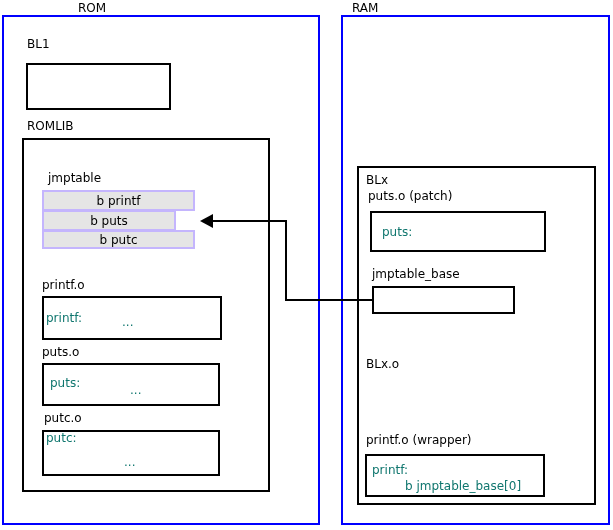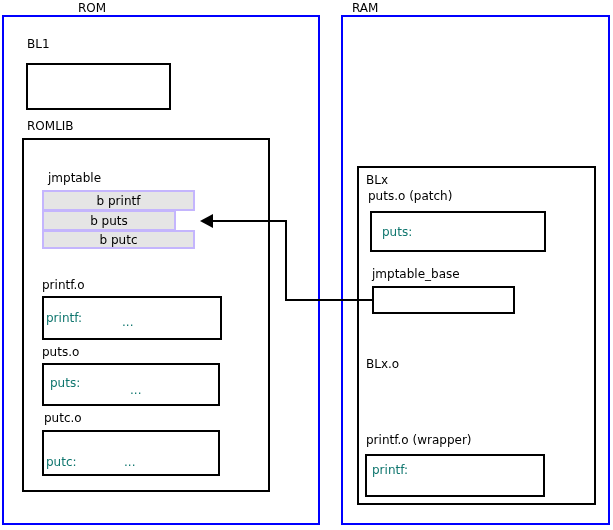--- a/index.html
+++ b/index.html
@@ -120,21 +120,21 @@
   </div>
 
   <div class="label" style="left:42px; top:346px;">puts.o</div>
   <div class="box" style="left:42px; top:363px; width:178px; height:43px;">
     <div class="cell-text" style="left:6px; top:12px;">puts:</div>
     <div class="cell-text" style="left:86px; top:19px;">...</div>
   </div>
 
   <div class="label" style="left:44px; top:412px;">putc.o</div>
   <div class="box" style="left:42px; top:430px; width:178px; height:46px;">
-    <div class="cell-text" style="left:2px; top:24px;">putc:</div>
+    <div class="cell-text" style="left:2px; top:0;">putc:</div>
     <div class="cell-text" style="left:80px; top:24px;">...</div>
   </div>
 
   <div class="region-label" style="left:352px; top:2px;">RAM</div>
   <div class="region" style="left:341px; top:15px; width:269px; height:510px;"></div>
 
   <div class="group-box" style="left:357px; top:166px; width:239px; height:339px;"></div>
   <div class="label" style="left:366px; top:174px;">BLx</div>
 
   <div class="label" style="left:368px; top:190px;">puts.o (patch)</div>
@@ -145,20 +145,21 @@
   <div class="label" style="left:372px; top:268px;">jmptable_base</div>
   <div class="box" style="left:372px; top:286px; width:143px; height:28px;">
     <div class="cell-text" style="left:6px; top:8px;"></div>
   </div>
 
   <div class="label" style="left:366px; top:358px;">BLx.o</div>
 
   <div class="label" style="left:366px; top:434px;">printf.o (wrapper)</div>
   <div class="box" style="left:365px; top:454px; width:180px; height:43px;">
     <div class="cell-text" style="left:5px; top:8px;">printf:</div>
+    <div class="cell-text" style="left:38px; top:24px;">b jmptable_base[0]</div>
   </div>
 
   <div class="conn-h" style="left:285px; top:299px; width:88px;"></div>
   <div class="conn-v" style="left:285px; top:220px; height:81px;"></div>
   <div class="conn-h" style="left:211px; top:220px; width:76px;"></div>
   <div class="arrowhead" style="left:200px; top:214px;"></div>
 
 </div>
 
 </body></html>

